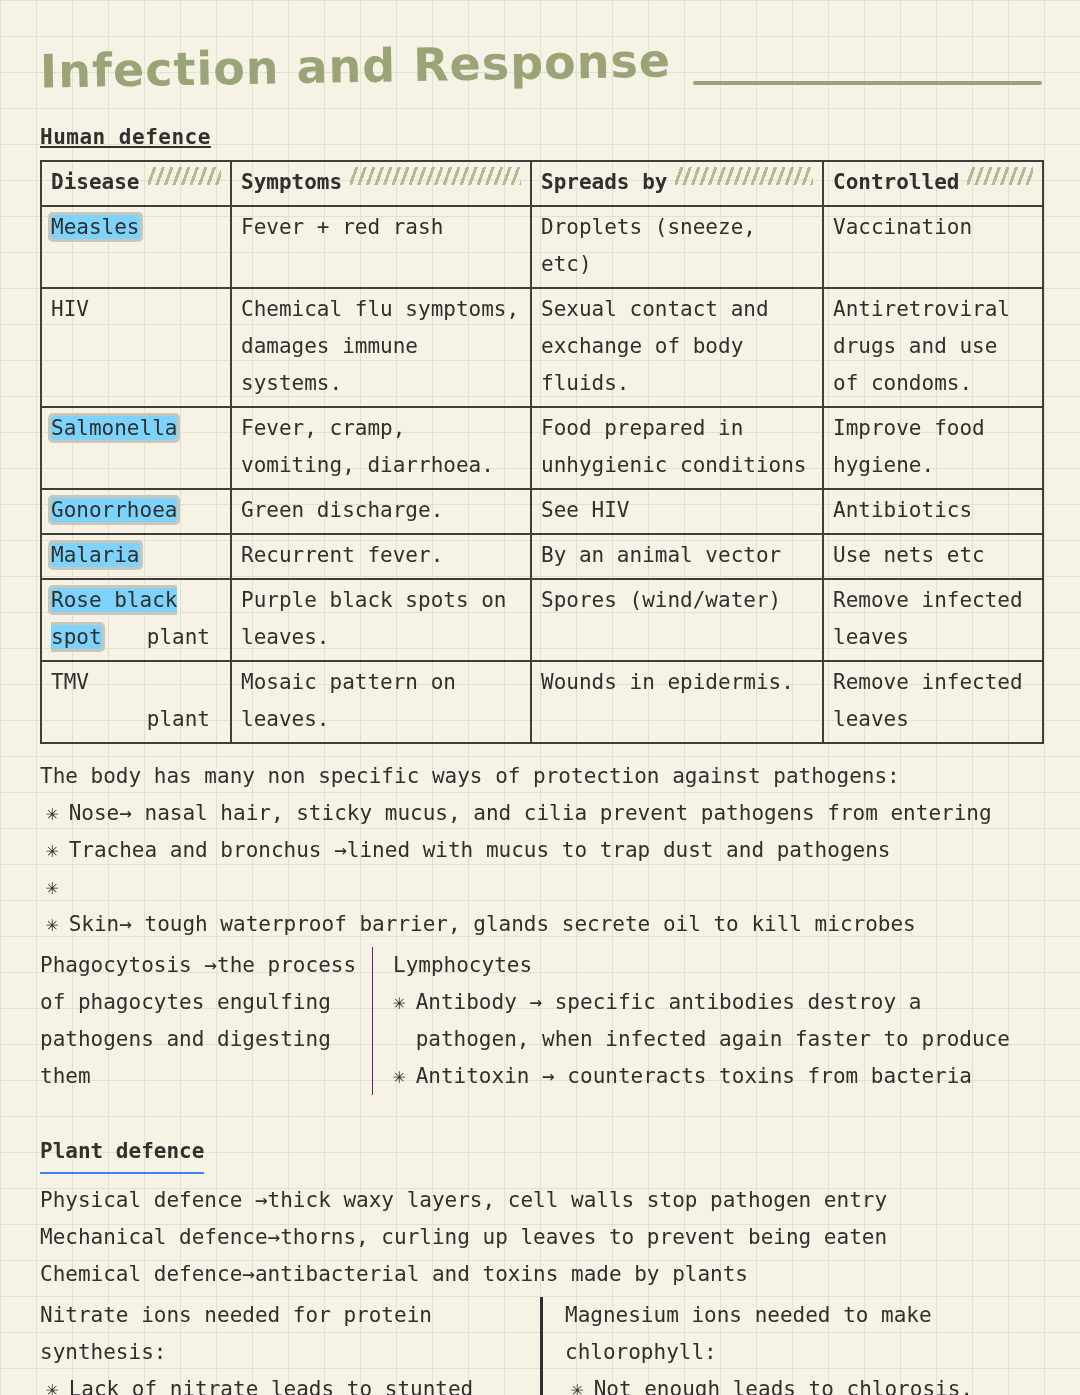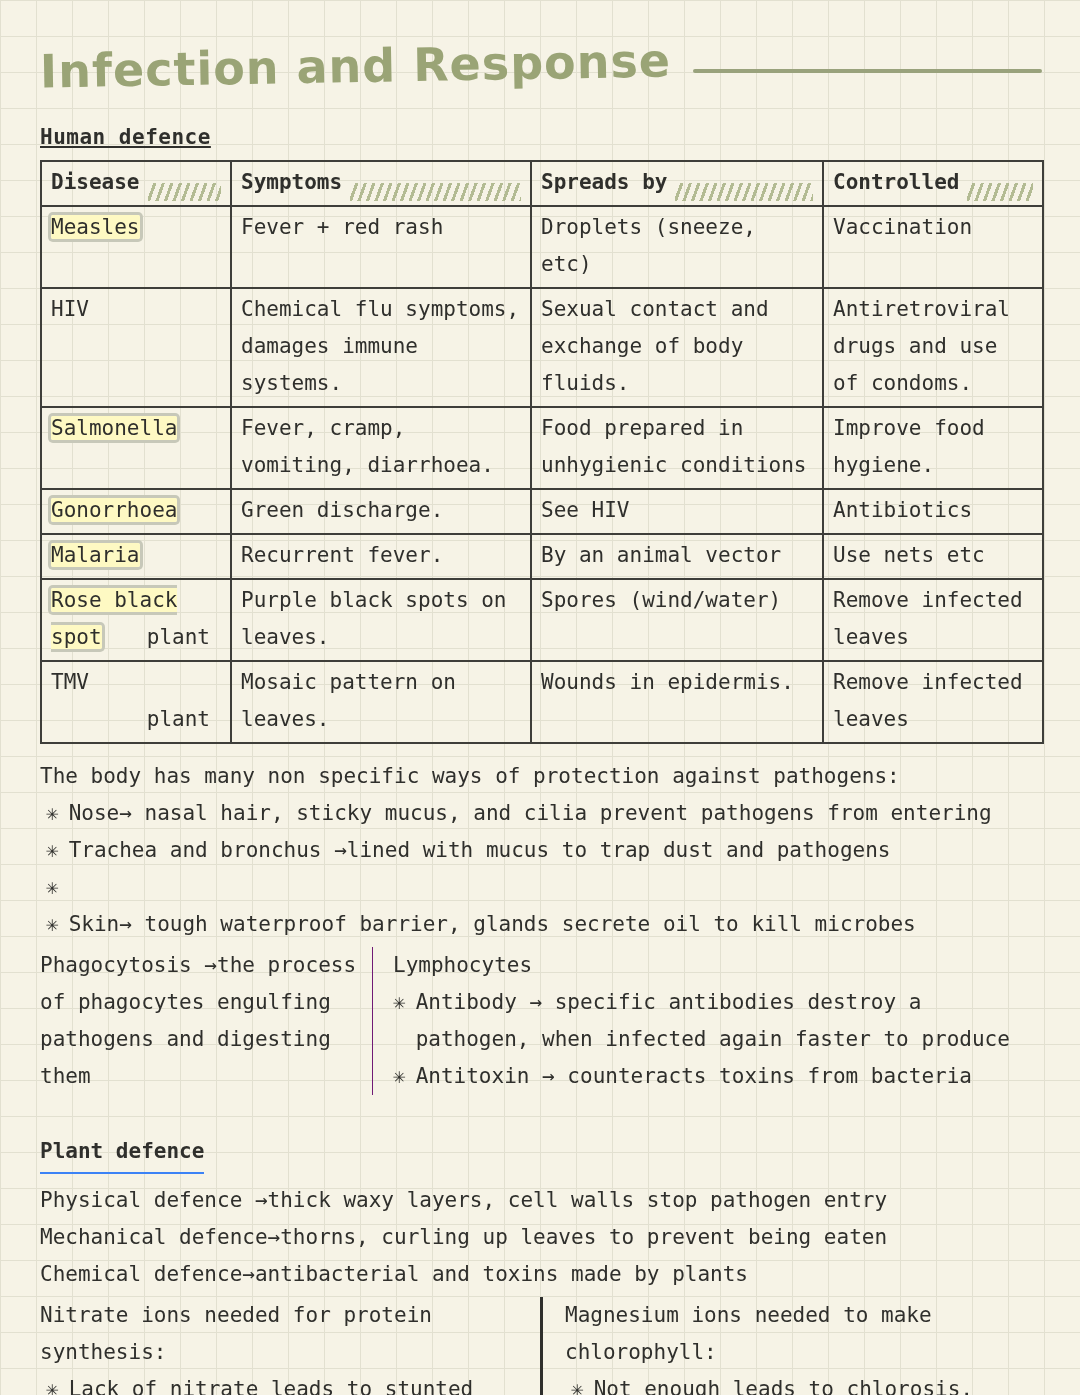--- a/index.html
+++ b/index.html
@@ -14,21 +14,21 @@
       linear-gradient(#e2e0d0 1px, transparent 1px),
       linear-gradient(90deg, #e2e0d0 1px, transparent 1px);
     background-size: 36px 36px;
     font-size: 21px;
     line-height: 37px;
   }
 
   .page { padding: 34px 38px 0 40px; width: 1080px; }
 
   
-  .title-row { display: flex; align-items: center; margin-top: 14px; margin-bottom: 34px; }
+  .title-row { display: flex; align-items: flex-end; margin-top: 14px; margin-bottom: 34px; }
   .title {
     font-family: "DejaVu Sans", sans-serif;
     font-size: 46px; font-weight: bold; letter-spacing: 1px;
     color: #9aa476; transform: rotate(-1deg); white-space: nowrap;
   }
   .title-line { flex: 1; height: 4px; background: #99a27c; border-radius: 3px; margin-left: 22px; margin-top: 8px; }
 
   .section-heading { font-weight: bold; letter-spacing: 0.5px; margin-bottom: 4px; text-decoration: underline; }
 
   
@@ -39,29 +39,29 @@
   table.defence col.c1 { width: 190px; }
   table.defence col.c2 { width: 300px; }
   table.defence col.c3 { width: 292px; }
   table.defence col.c4 { width: 220px; }
   table.defence td, table.defence th {
     border: 2px solid #3e3e3a;
     padding: 2px 9px 4px 9px;
     vertical-align: top; text-align: left;
     font-weight: normal;
   }
-  th .hdr-wrap { display: flex; align-items: flex-end; gap: 8px; }
+  th .hdr-wrap { display: flex; align-items: flex-start; gap: 8px; }
   th .hdr-label { font-weight: bold; white-space: nowrap; }
   .hatch {
     flex: 1; height: 18px; margin-top: 3px;
     background: repeating-linear-gradient(110deg, transparent 0 5px, #a7b184 5px 8px);
     opacity: 0.85;
   }
   td.disease-cell { position: relative; }
-  .hl { background: #fef9c3; box-shadow: 0 0 0 3px #c7c8b9; border-radius: 2px; }
+  .hl { background: #7dd3fc; box-shadow: 0 0 0 3px #c7c8b9; border-radius: 2px; }
   .plant-tag { position: absolute; right: 20px; bottom: 4px; }
 
   
   .text-line { white-space: nowrap; }
   .bullet-line { padding-left: 6px; display: flex; gap: 10px; }
   .bullet-glyph { flex: 0 0 auto; }
 
   .two-col { display: flex; margin-top: 4px; }
   .two-col .left { width: 332px; padding-right: 14px; }
   .two-col .right { flex: 1; border-left: 1px solid #701a75; padding-left: 20px; }

